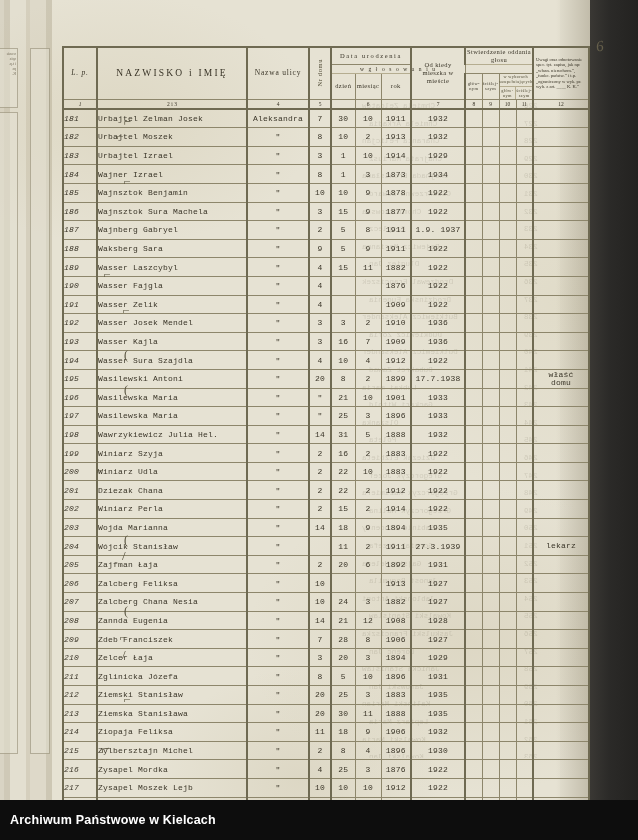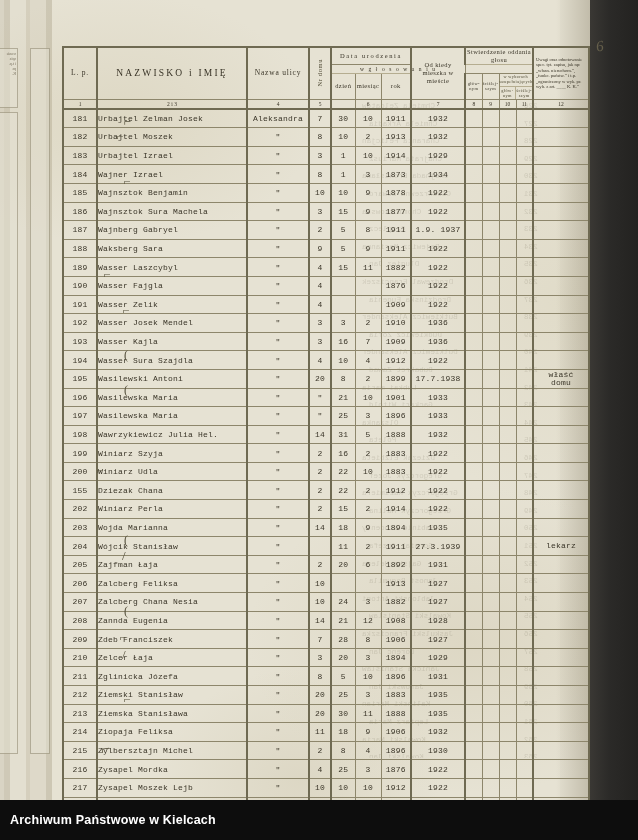--- a/index.html
+++ b/index.html
@@ -103,21 +103,21 @@
   }
   table.ledger td, table.ledger th {
     border: 1px solid #8d8straight;
     border: 1px solid #8d866b;
     padding: 0;
     vertical-align: middle;
     color: #3a3528;
   }
   
   .vline-strong { border-left: 2px solid #6f6a52 !important; }
-  .outer-l { border-left: 2px solid #6f6a52 !important; }
+  .outer-l { border-left: 2px solid #6f6a52 !important; font-style: italic; }
   .outer-r { border-right: 2px solid #6f6a52 !important; }
   .top-strong { border-top: 2px solid #6f6a52 !important; }
   .bot-strong { border-bottom: 2px solid #6f6a52 !important; }
 
   
   .hcell {
     text-align: center;
     font-size: 6.5px;
     line-height: 8px;
     letter-spacing: 0.4px;
@@ -162,21 +162,21 @@
   }
 
   
   .drow td {
     height: 17.6px;
     font-size: 8px;
     font-family: "Liberation Mono", monospace;
     color: #2e2b22;
     letter-spacing: 0.2px;
   }
-  .c-lp   { text-align: center;  padding-right: 6px; font-size: 8px; }
+  .c-lp   { text-align: left;  padding-right: 6px; font-size: 8px; }
   .c-name { text-align: left;   padding-left: 14px; }
   .c-str  { text-align: center; }
   .c-num  { text-align: center; }
   .c-od   { text-align: center; }
   .c-uw   { text-align: center; font-size: 7.5px; line-height: 8px; }
   .c-blank{ }
 
   .ditto { font-size: 8px; }
 
   
@@ -683,21 +683,21 @@
             <td class="c-num">10</td>
             <td class="c-num">1883</td>
             <td class="c-od vline-strong">1922</td>
             <td class="c-blank vline-strong"></td>
             <td class="c-blank"></td>
             <td class="c-blank"></td>
             <td class="c-blank"></td>
             <td class="c-uw vline-strong outer-r"></td>
           </tr>
           <tr class="drow">
-            <td class="c-lp outer-l">155</td>
+            <td class="c-lp outer-l">201</td>
             <td class="c-name vline-strong">Dziezak Chana</td>
             <td class="c-str vline-strong ditto">"</td>
             <td class="c-num vline-strong">2</td>
             <td class="c-num vline-strong">22</td>
             <td class="c-num">2</td>
             <td class="c-num">1912</td>
             <td class="c-od vline-strong">1922</td>
             <td class="c-blank vline-strong"></td>
             <td class="c-blank"></td>
             <td class="c-blank"></td>

